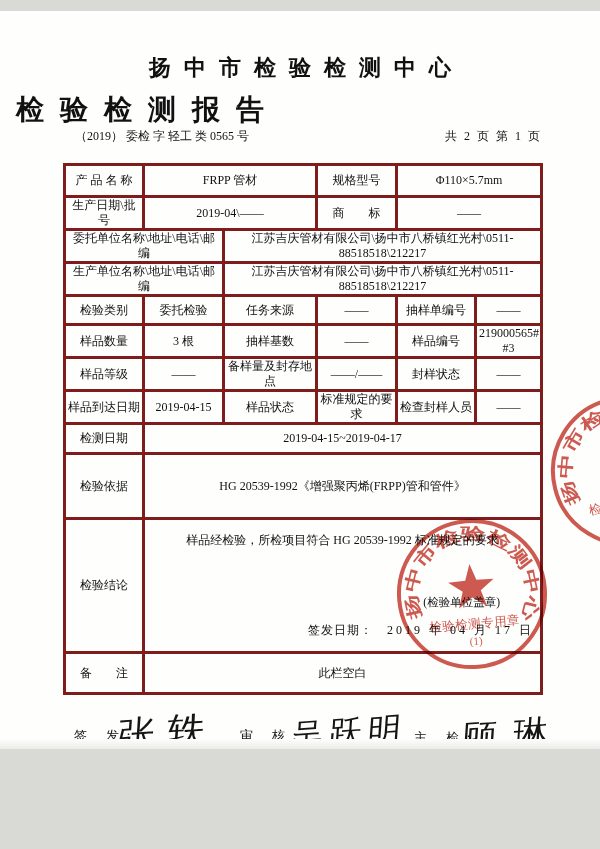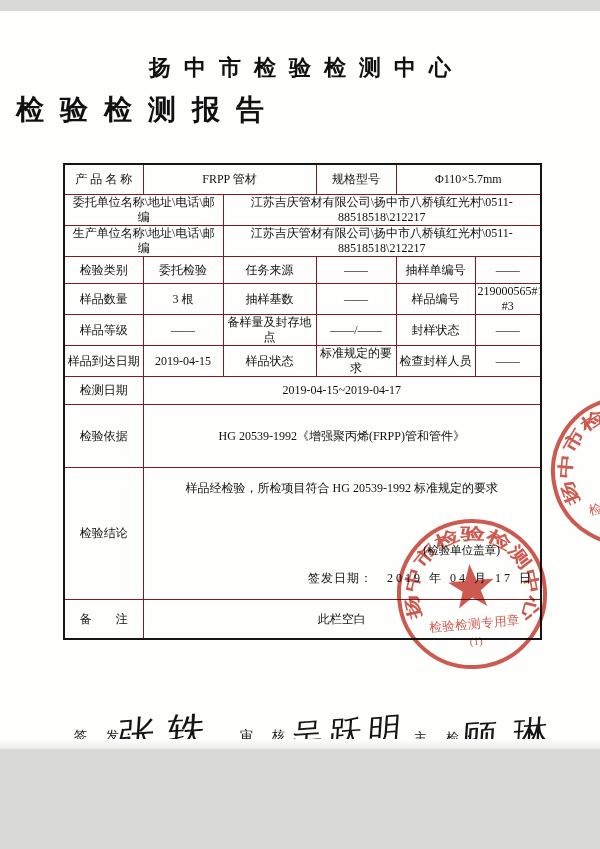--- a/index.html
+++ b/index.html
@@ -14,21 +14,21 @@
   .org-title{position:absolute;top:42px;left:0;width:100%;text-align:center;
     font-size:22px;font-weight:bold;letter-spacing:13px;text-indent:13px;}
   .report-title{position:absolute;top:80px;left:0;width:100%;
     font-size:28px;font-weight:bold;letter-spacing:16px;text-indent:16px;}
   .subline{position:absolute;top:117px;left:75px;right:58px;display:flex;
     justify-content:space-between;font-size:12px;}
   .subline .right{letter-spacing:2px;}
   
   table.report{position:absolute;left:63px;top:152px;width:477px;
     border-collapse:collapse;table-layout:fixed;border:2px solid #151515;}
-  table.report td{border:1px solid #7f1d1d;text-align:center;font-size:12px;
+  table.report td{border:3px solid #7f1d1d;text-align:center;font-size:12px;
     padding:0 2px;overflow:hidden;line-height:1.25;}
   td.small{font-size:11px;letter-spacing:0;}
   td.tiny{font-size:10.5px;}
   td.left{text-align:left;padding-left:8px;}
   tr.r1 td,tr.r2 td{height:29px;}
   tr.r3 td,tr.r4 td{height:30px;}
   tr.r5 td,tr.r6 td,tr.r7 td,tr.r8 td{height:26px;}
   tr.r9 td,tr.r10 td{height:27px;}
   tr.r11 td{height:62px;}
   tr.r12 td{height:131px;}
@@ -48,36 +48,46 @@
   .stamp-edge{left:546px;top:380px;transform:rotate(-14deg);}
   .stamp svg{display:block;}
 </style>
 </head>
 <body>
 
 <div class="page">
 
   <div class="org-title">扬中市检验检测中心</div>
   <div class="report-title">检验检测报告</div>
+  <div class="subline">
+    <span class="left">（2019） 委检 字 轻工 类 0565 号</span>
+    <span class="right">共 2 页 第 1 页</span>
+  </div>
 
   <table class="report">
     <colgroup>
       <col style="width:79px">
         <col style="width:80px">
         <col style="width:93px">
       <col style="width:80px">
         <col style="width:79px">
         <col style="width:66px">
     </colgroup>
     <tbody>
       <tr class="r1">
         <td>产 品 名 称</td>
         <td colspan="2">FRPP 管材</td>
         <td>规格型号</td>
         <td colspan="2">Φ110×5.7mm</td>
+      </tr>
+      <tr class="r2">
+        <td class="small">生产日期\批号</td>
+        <td colspan="2">2019-04\——</td>
+        <td>商　　标</td>
+        <td colspan="2">——</td>
       </tr>
       <tr class="r3">
         <td colspan="2" class="small">委托单位名称\地址\电话\邮编</td>
         <td colspan="4" class="tiny left">江苏吉庆管材有限公司\扬中市八桥镇红光村\0511-88518518\212217</td>
       </tr>
       <tr class="r4">
         <td colspan="2" class="small">生产单位名称\地址\电话\邮编</td>
         <td colspan="4" class="tiny left">江苏吉庆管材有限公司\扬中市八桥镇红光村\0511-88518518\212217</td>
       </tr>
       <tr class="r5">

